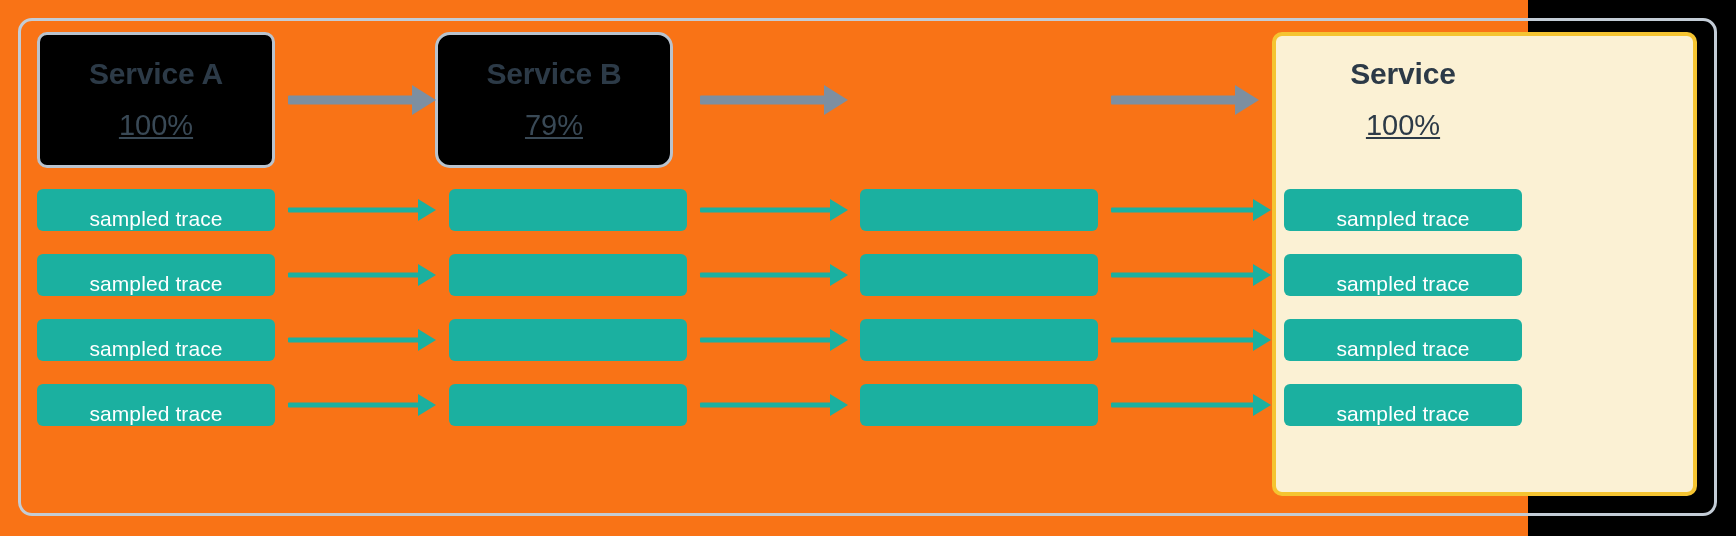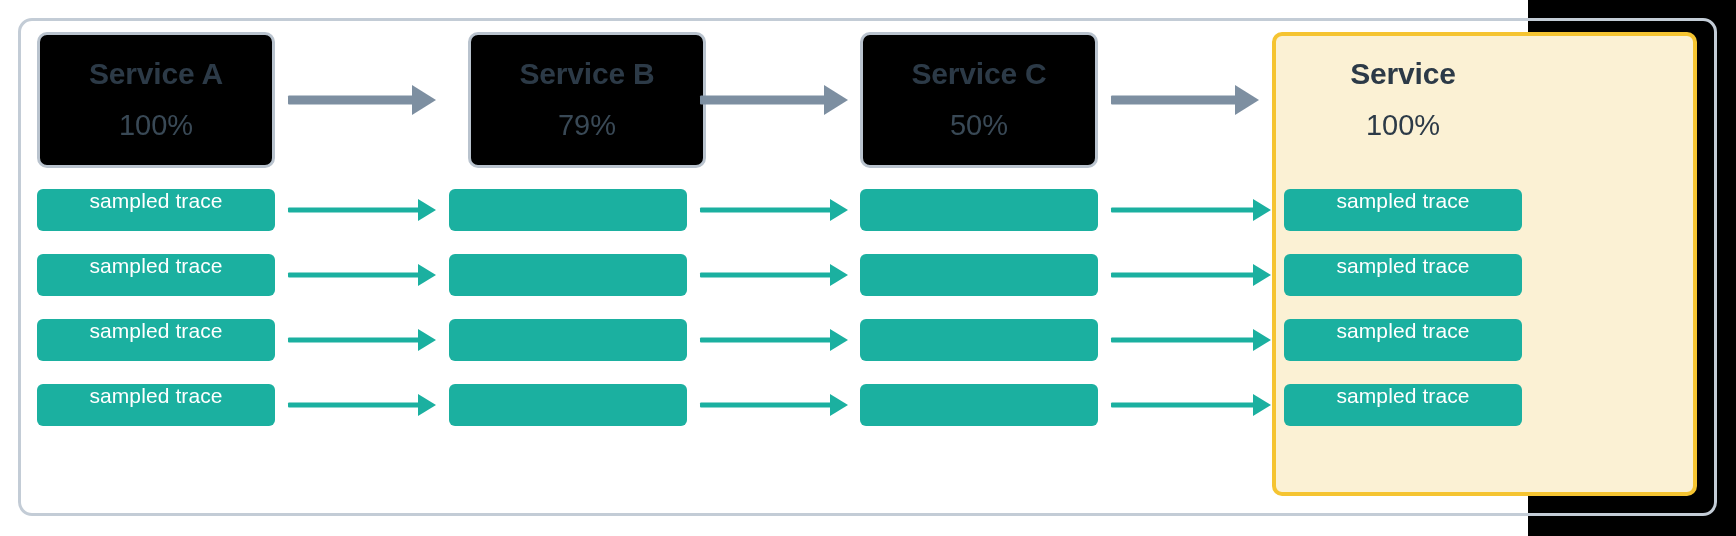--- a/index.html
+++ b/index.html
@@ -1,18 +1,18 @@
 <!DOCTYPE html>
 <html><head>
 <meta charset="utf-8">
 <style>
   html,body{margin:0;padding:0;background:#000;}
   body{width:1736px;height:536px;overflow:hidden;font-family:"Liberation Sans",sans-serif;}
 
-  #stage{position:relative;width:1528px;height:536px;background:#ffffff;}
+  #stage{position:relative;width:1528px;height:536px;background:#f97316;}
 
   
   .outer-frame{
     position:absolute;left:18px;top:18px;width:1699px;height:498px;
     box-sizing:border-box;border:3px solid #C3CCD6;border-radius:14px;
     background:transparent;
   }
 
   
   .result-panel{
@@ -29,30 +29,30 @@
     display:flex;flex-direction:column;align-items:center;justify-content:center;
   }
   .svc-box.is-result{
     background:transparent;border:none;
   }
   .svc-name{
     font-size:30px;font-weight:700;color:#2C3A47;line-height:1.15;
     letter-spacing:-0.2px;
   }
   .svc-pct{
-    font-size:29px;font-weight:400;color:#394956;line-height:1.25;margin-top:15px;
+    font-size:29px;font-weight:400;color:#394956;line-height:1.25;margin-top:15px;text-decoration:underline;
   }
   .svc-box.is-result .svc-name{color:#2C3A47;}
   .svc-box.is-result .svc-pct{color:#2C3A47;}
 
   
   .trace-bar{
     position:absolute;height:42px;box-sizing:border-box;
     background:#1BB0A0;border-radius:6px;
-    display:flex;align-items:flex-start;justify-content:center;
+    display:flex;align-items:flex-end;justify-content:center;
   }
   .trace-bar .label{
     color:#FFFFFF;font-size:21px;font-weight:400;letter-spacing:.1px;
     white-space:nowrap;
   }
 
   
   .arrow{position:absolute;}
   .arrow .shaft{position:absolute;left:0;top:50%;transform:translateY(-50%);}
   .arrow .head{position:absolute;right:0;top:50%;transform:translateY(-50%);
@@ -74,29 +74,25 @@
 
   <div class="outer-frame"></div>
 
   <div class="result-panel"></div>
 
   <div class="svc-box" style="left:37px;">
     <div class="svc-name">Service A</div>
     <div class="svc-pct">100%</div>
   </div>
 
-  <div class="svc-box" style="left:468px;">
+  <div class="svc-box" style="left:435px;border-radius:15px;">
     <div class="svc-name">Service B</div>
     <div class="svc-pct">79%</div>
   </div>
 
-  <div class="svc-box" style="left:860px;">
-    <div class="svc-name">Service C</div>
-    <div class="svc-pct">50%</div>
-  </div>
 
   <div class="svc-box is-result" style="left:1284px;">
     <div class="svc-name">Service</div>
     <div class="svc-pct">100%</div>
   </div>
 
   <div class="arrow gray" style="left:288px;top:85px;width:148px;height:30px;">
     <div class="shaft" style="width:128px;"></div>
     <div class="head"></div>
   </div>

